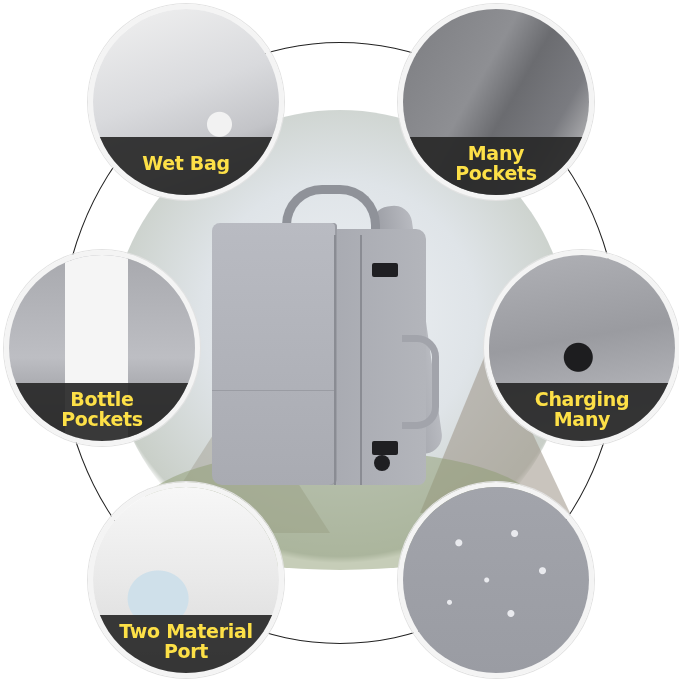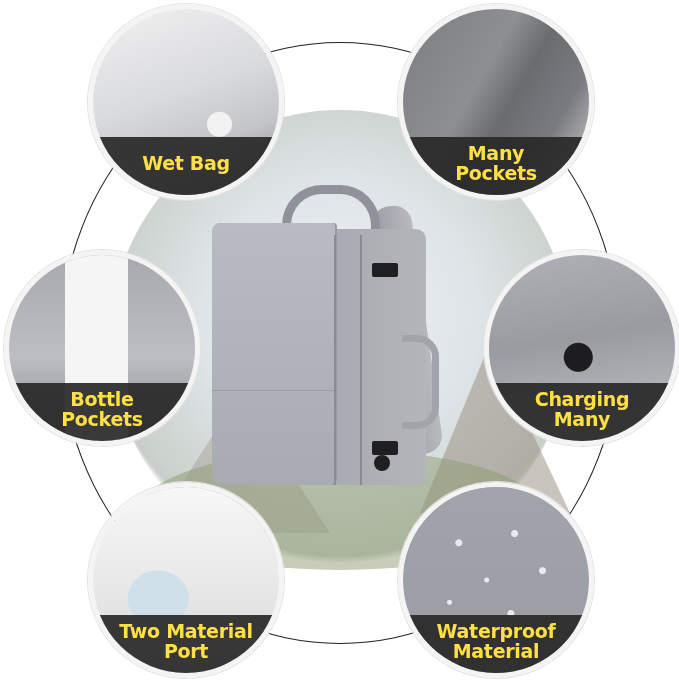--- a/index.html
+++ b/index.html
@@ -167,17 +167,13 @@
 <div class="feature" id="f-toiletry">
   <div class="photo"></div>
   <div class="band">
     <span>Two Material</span>
     <span>Port</span>
   </div>
 </div>
 
 <div class="feature" id="f-water">
   <div class="photo"></div>
-  <div class="band">
-    <span>Waterproof</span>
-    <span>Material</span>
-  </div>
 </div>
 
 </body></html>

